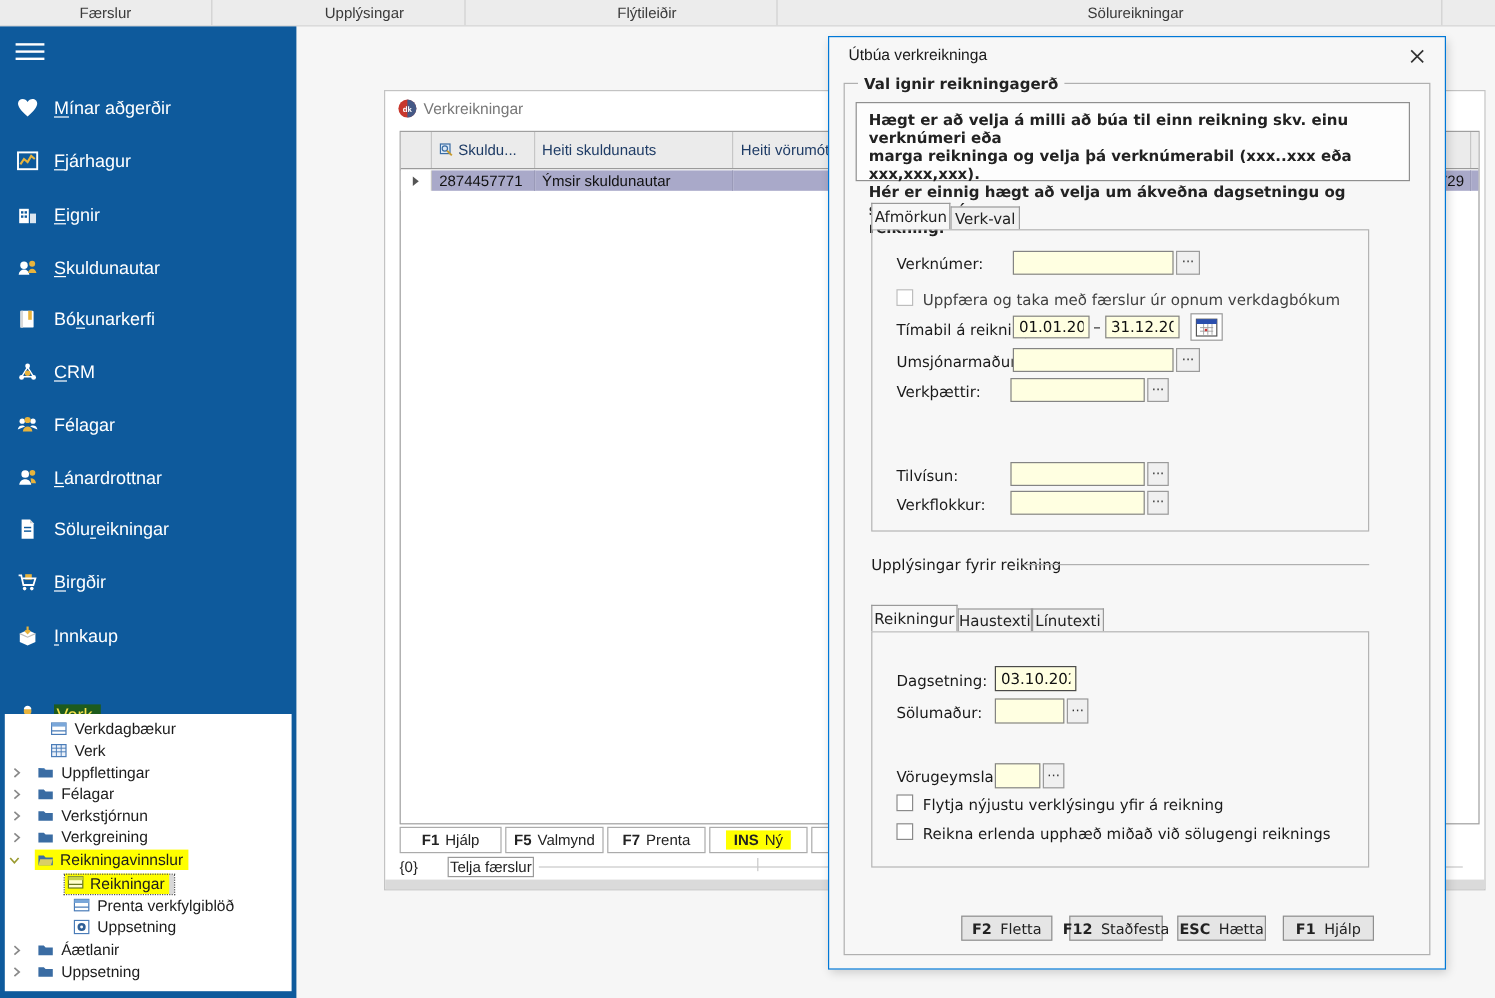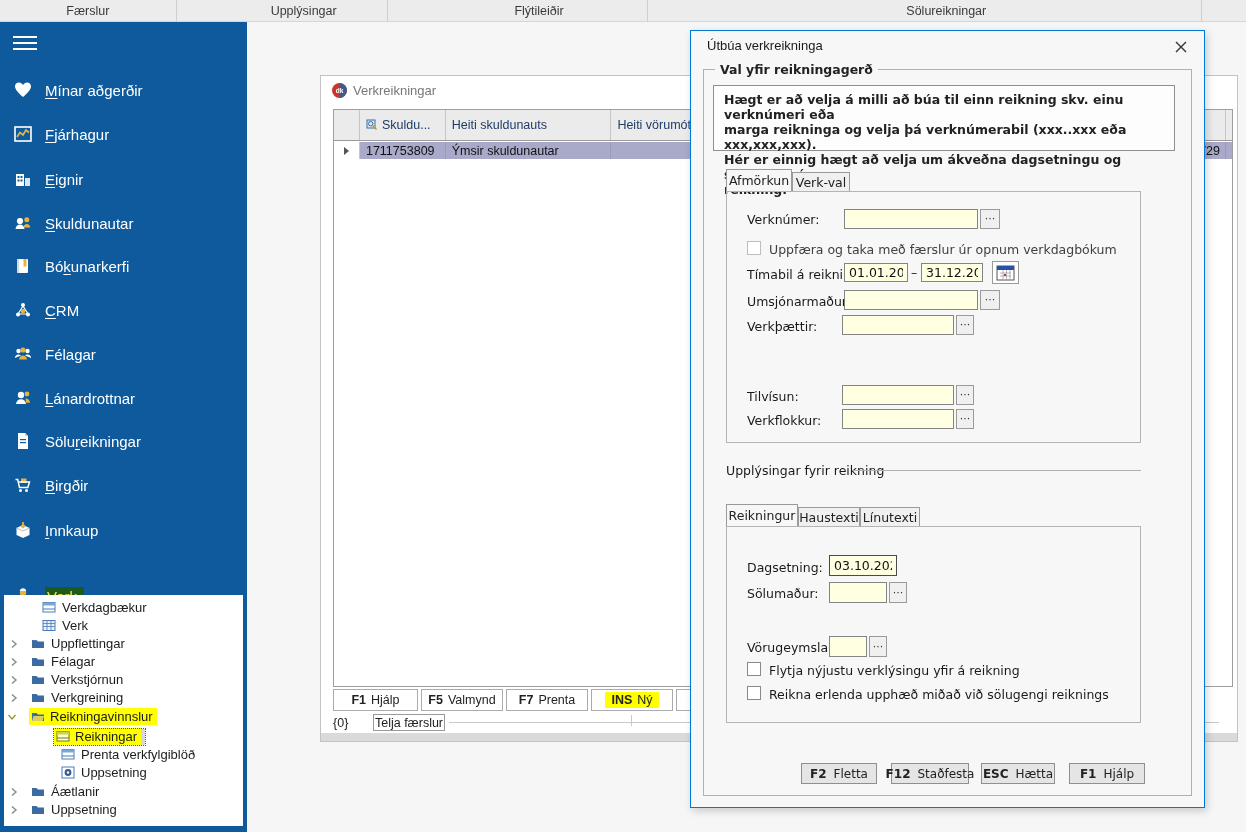--- a/index.html
+++ b/index.html
@@ -305,21 +305,21 @@
           <span class="ticn"><svg width="14" height="13" viewBox="0 0 14 13">
                 <path d="M1 3h4.5L7 4.5h6V11H1z" fill="#3a6ca3"></path>
                 <path d="M2.5 6H13l-1.5 5H1z" fill="#d9cf66"></path>
               </svg></span>
           <span style="margin-left:5px">Reikningavinnslur</span>
         </span>
       </div>
 
       <div class="trow" style="top:133px; left:50px">
         <span class="selbox">
-          <span class="hl-y" style="display:flex;align-items:center;padding:1px 4px 1px 2px">
+          <span class="hl-y" style="display:flex;padding:1px 4px 1px 2px">
             <span class="ticn"><svg width="14" height="13" viewBox="0 0 14 13">
                   <rect x="1" y="1.5" width="12" height="9.5" fill="#ffffcf" stroke="#6a7a20"></rect>
                   <rect x="1" y="1.5" width="12" height="3" fill="#c8d44a"></rect>
                   <line x1="1" y1="8" x2="13" y2="8" stroke="#6a7a20"></line>
                 </svg></span>
             <span style="margin-left:5px">Reikningar</span>
           </span>
         </span>
       </div>
 
@@ -389,21 +389,21 @@
         <span>Skuldu...</span>
       </div>
       <div class="gh-cell" style="width:166px">Heiti skuldunauts</div>
       <div class="gh-cell" style="width:616px">Heiti vörumótta</div>
       <div class="gh-cell" style="flex:1; border-right:none"></div>
     </div>
     <div class="grow">
       <div style="width:26px; height:100%; background:#fff; border-right:1px solid #c6c6c6; display:flex; align-items:center; justify-content:center">
         <span class="marker"></span>
       </div>
-      <div class="gr-cell" style="width:86px">1711753809</div>
+      <div class="gr-cell" style="width:86px">2874457771</div>
       <div class="gr-cell" style="width:166px">Ýmsir skuldunautar</div>
       <div class="gr-cell" style="width:616px; justify-content:flex-end; padding-right:5px">729</div>
       <div class="gr-cell" style="flex:1; border-right:none"></div>
     </div>
   </div>
 
   <div class="mw-btn" style="left:12px;  width:85px">
       <b>F1</b>
       <span>Hjálp</span>
     </div>
@@ -435,21 +435,21 @@
 
 <div class="abs dialog">
   <span class="dlg-title">Útbúa verkreikninga</span>
   <span class="dlg-close">
     <svg width="14" height="14" viewBox="0 0 14 14">
         <path d="M2 2l10 10M12 2L2 12" stroke="#333" stroke-width="1.4"></path>
       </svg>
   </span>
 
   <div class="groupbox"></div>
-  <span class="grouplbl">Val yfir reikningagerð</span>
+  <span class="grouplbl">Val ignir reikningagerð</span>
 
   <div class="infopanel">
     <div>Hægt er að velja á milli að búa til einn reikning skv. einu verknúmeri eða</div>
     <div>marga  reikninga  og  velja þá  verknúmerabil  (xxx..xxx eða xxx,xxx,xxx).</div>
     <div>Hér er  einnig hægt að  velja um  ákveðna dagsetningu  og sölumann á</div>
     <div>reikning.</div>
   </div>
 
   <div class="tab tab-on" style="left:35px;  top:138px; width:66px">Afmörkun</div>
   <div class="tab tab-off" style="left:101px; top:141px; width:58px">Verk-val</div>

